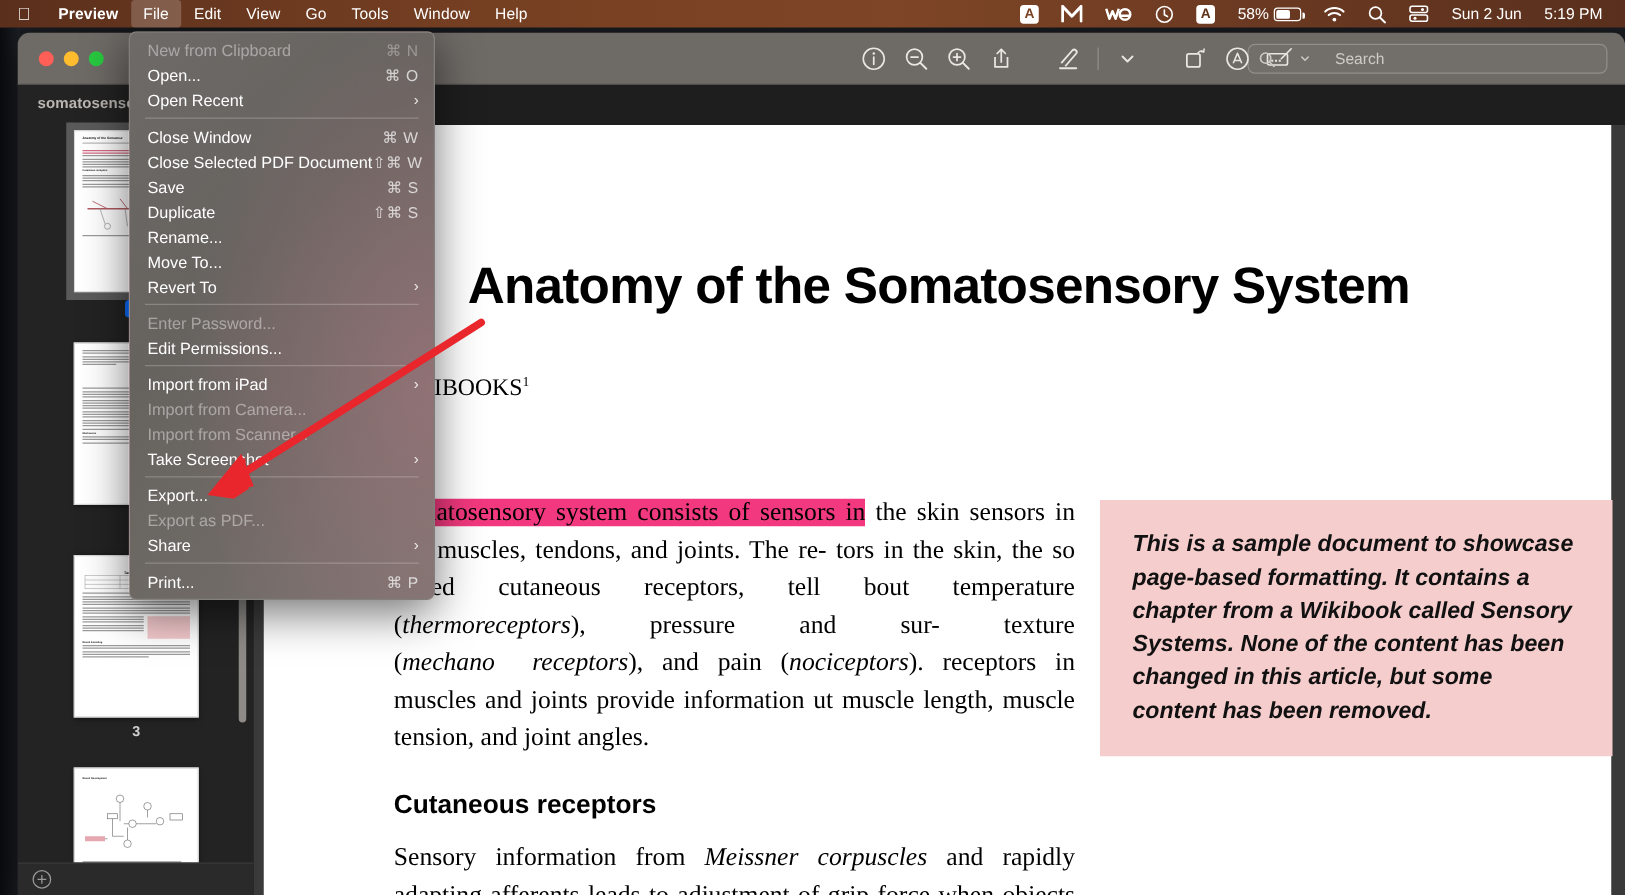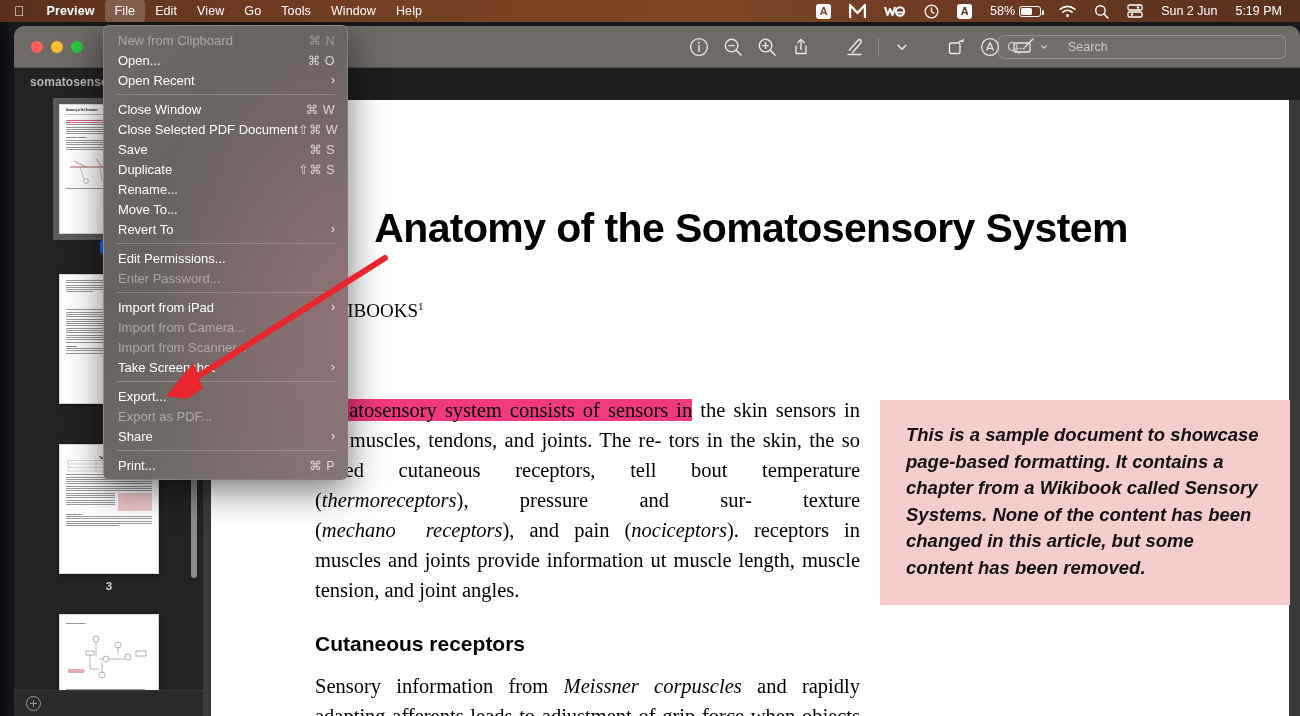--- a/index.html
+++ b/index.html
@@ -653,25 +653,25 @@
     <div class="mi">
       <span class="label">Move To...</span>
     </div>
     <div class="mi">
       <span class="label">Revert To</span>
       <span class="chev">›</span>
     </div>
 
     <div class="msep"></div>
 
-    <div class="mi">
-      <span class="label">Edit Permissions...</span>
-    </div>
     <div class="mi dim">
       <span class="label">Enter Password...</span>
+    </div>
+    <div class="mi">
+      <span class="label">Edit Permissions...</span>
     </div>
 
     <div class="msep"></div>
 
     <div class="mi">
       <span class="label">Import from iPad</span>
       <span class="chev">›</span>
     </div>
     <div class="mi dim">
       <span class="label">Import from Camera...</span>

